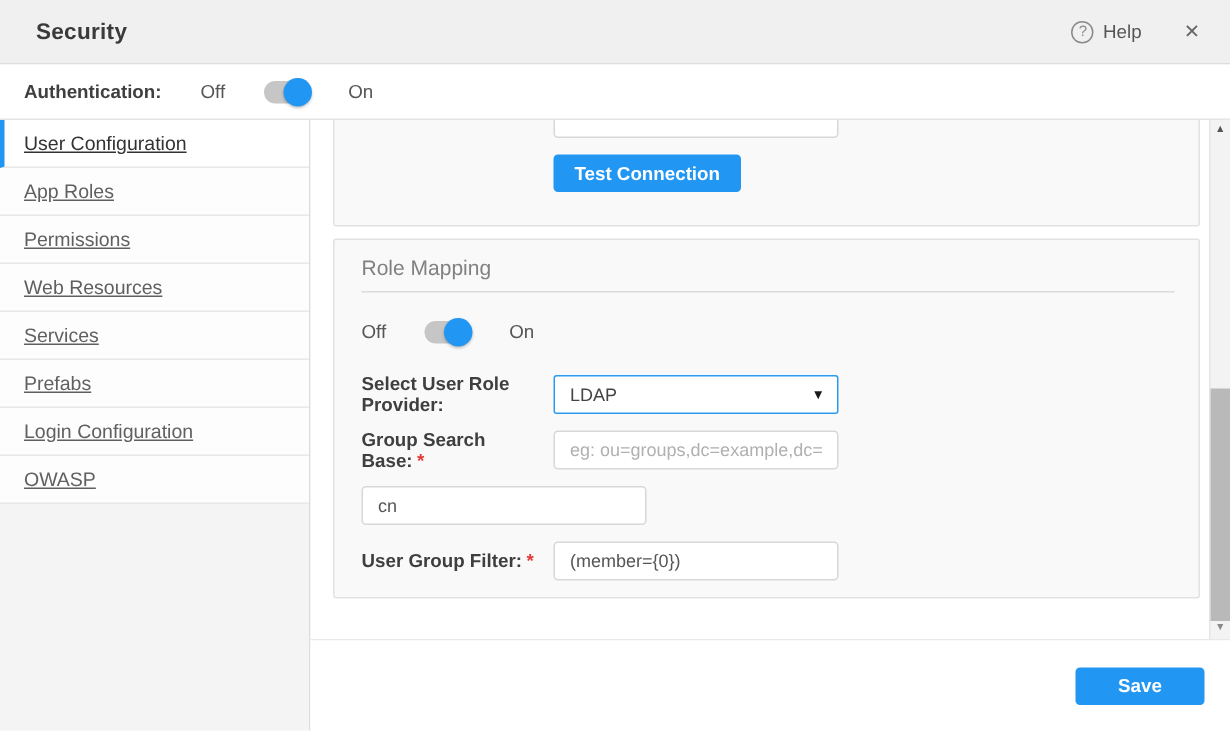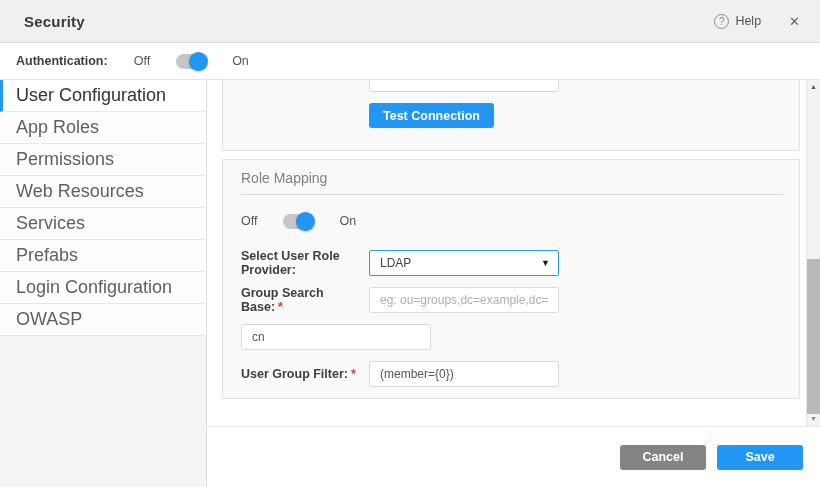--- a/index.html
+++ b/index.html
@@ -31,21 +31,21 @@
   .auth-row .auth-label { color: #3f3f3f; font-weight: 700; margin-right: 26px; }
   .toggle-group { display: inline-flex; align-items: center; gap: 26px; color: #555; font-size: 12.5px; }
   .switch { position: relative; width: 30px; height: 15px; background: #c6c6c6; border-radius: 8px; display: inline-block; cursor: pointer; }
   .switch .knob { position: absolute; top: -2px; right: -2px; width: 19px; height: 19px; border-radius: 50%; background: #2196f3; box-shadow: 0 1px 2px rgba(0,0,0,.25); }
 
   
   .body-wrap { display: flex; height: 407px; }
   .sidebar { width: 207px; background: #f4f4f4; border-right: 1px solid #dcdcdc; }
   .nav-item {
     height: 32px; line-height: 31px; background: #fdfdfd; border-bottom: 1px solid #e8e8e8;
-    padding-left: 16px; font-size: 18px; color: #606060; cursor: pointer; white-space: nowrap;
+    padding-left: 16px; font-size: 13px; color: #606060; cursor: pointer; white-space: nowrap; text-decoration: underline;
   }
   .nav-item.active { border-left: 3px solid #2196f3; padding-left: 13px; color: #333; background: #fff; }
 
   .content { position: relative; flex: 1; background: #fff; }
   .viewport { position: absolute; top: 0; left: 0; right: 0; height: 346px; overflow: hidden; }
 
   
   .panel { position: absolute; left: 15px; width: 578px; background: #f9f9f9; border: 1px solid #e2e2e2; border-radius: 2px; }
   .panel-top { top: -60px; height: 131px; }
   .panel-top .cut-input { position: absolute; left: 146px; top: 43px; width: 190px; height: 28px; }
@@ -188,19 +188,18 @@
           <span class="sb-arrow up">▲</span>
           <div class="sb-thumb"></div>
           <span class="sb-arrow down">▼</span>
         </div>
 
       </div>
 
       <div class="footer-divider"></div>
 
       <div class="footer">
-        <button class="btn btn-gray btn-footer">Cancel</button>
         <button class="btn btn-primary btn-footer">Save</button>
       </div>
 
     </div>
   </div>
 </div>
 
 </body></html>

